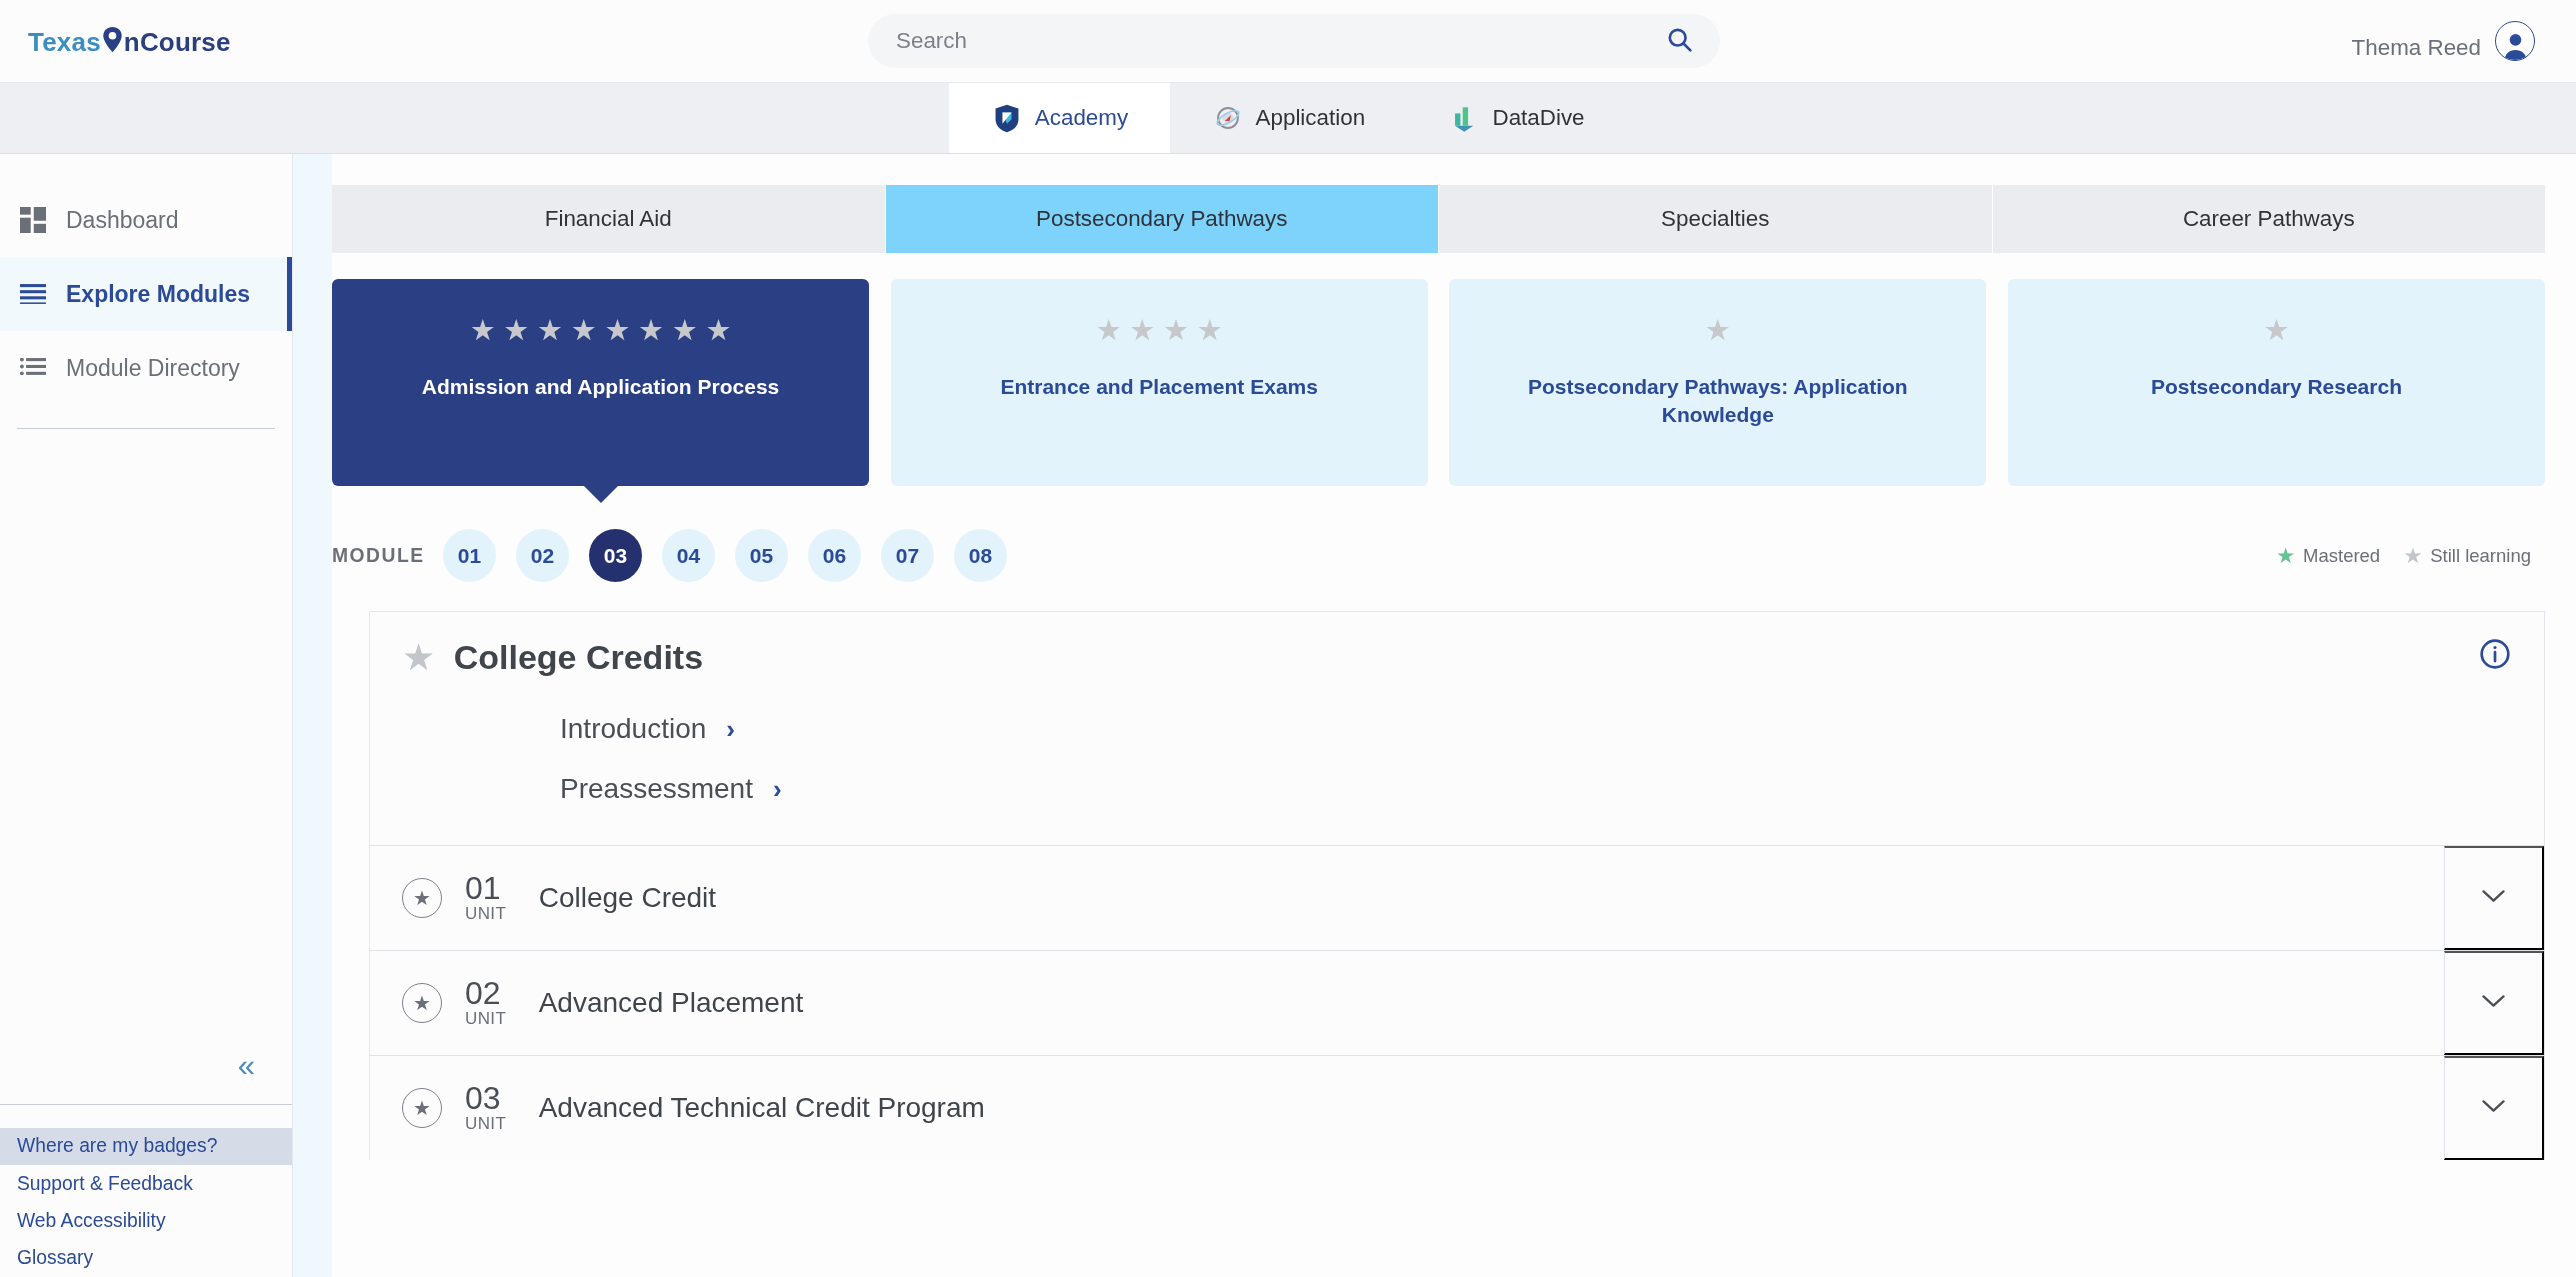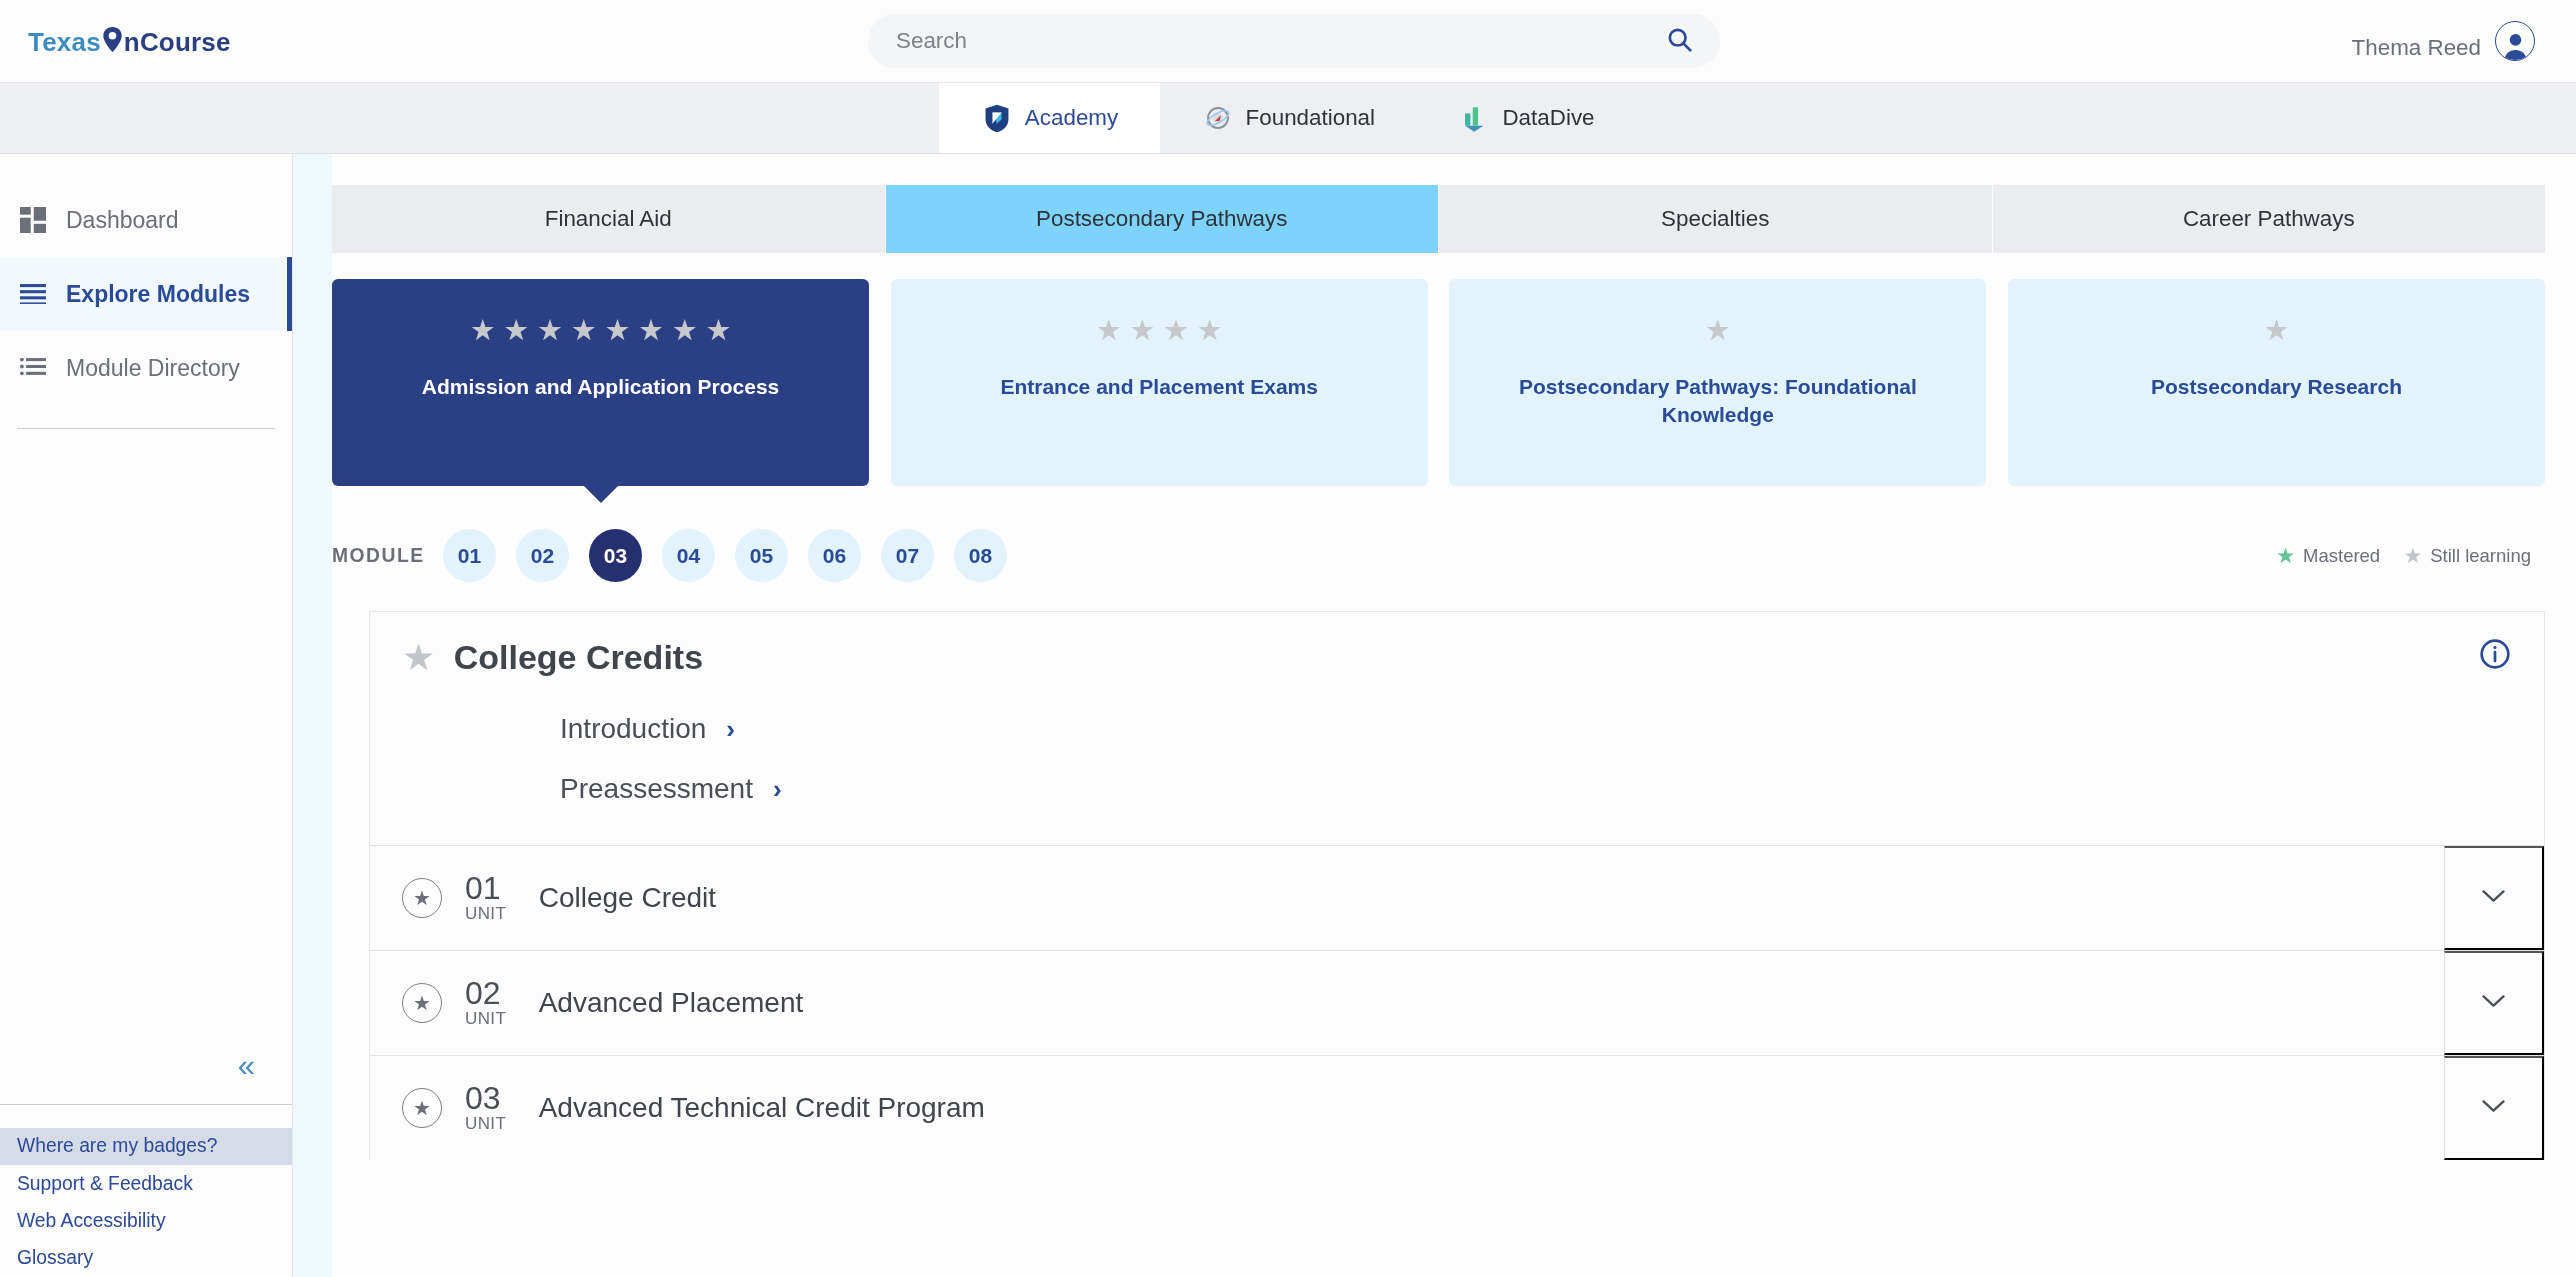--- a/index.html
+++ b/index.html
@@ -243,21 +243,21 @@
 
     <button class="app-tab">
       <span class="app-ico">
         <svg width="26" height="26" viewBox="0 0 34 34">
           <circle cx="17" cy="17" r="13" fill="none" stroke="#8c9099" stroke-width="2.5"></circle>
           <circle cx="17" cy="17" r="7" fill="#d9dde2"></circle>
           <path d="M13 21 21 13 19 21z" fill="#cf3e3e"></path>
           <ellipse cx="17" cy="17" rx="16" ry="6" fill="none" stroke="#9bc9e8" stroke-width="2" transform="rotate(-30 17 17)"></ellipse>
         </svg>
       </span>
-      <span>Foundational</span>
+      <span>Application</span>
     </button>
 
     <button class="app-tab">
       <span class="app-ico">
         <svg width="26" height="28" viewBox="0 0 34 36">
           <rect x="4" y="12" width="7" height="16" fill="#3fb5a0"></rect>
           <rect x="14" y="4" width="7" height="24" fill="#4ec48a"></rect>
           <path d="M4 28h24l-12 8z" fill="#3f93b5"></path>
         </svg>
       </span>
@@ -359,21 +359,21 @@
           <span class="star">★</span>
           <span class="star">★</span>
         </div>
         <div class="card-title">Entrance and Placement Exams</div>
       </div>
 
       <div class="card">
         <div class="stars">
           <span class="star">★</span>
         </div>
-        <div class="card-title">Postsecondary Pathways: Foundational Knowledge</div>
+        <div class="card-title">Postsecondary Pathways: Application Knowledge</div>
       </div>
 
       <div class="card">
         <div class="stars">
           <span class="star">★</span>
         </div>
         <div class="card-title">Postsecondary Research</div>
       </div>
 
     </div>

